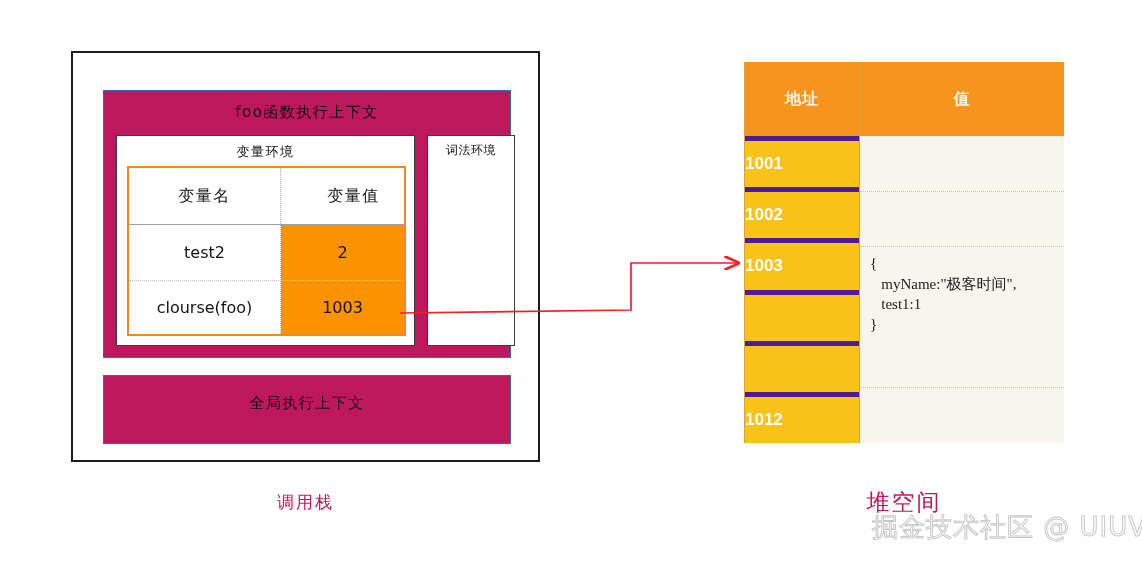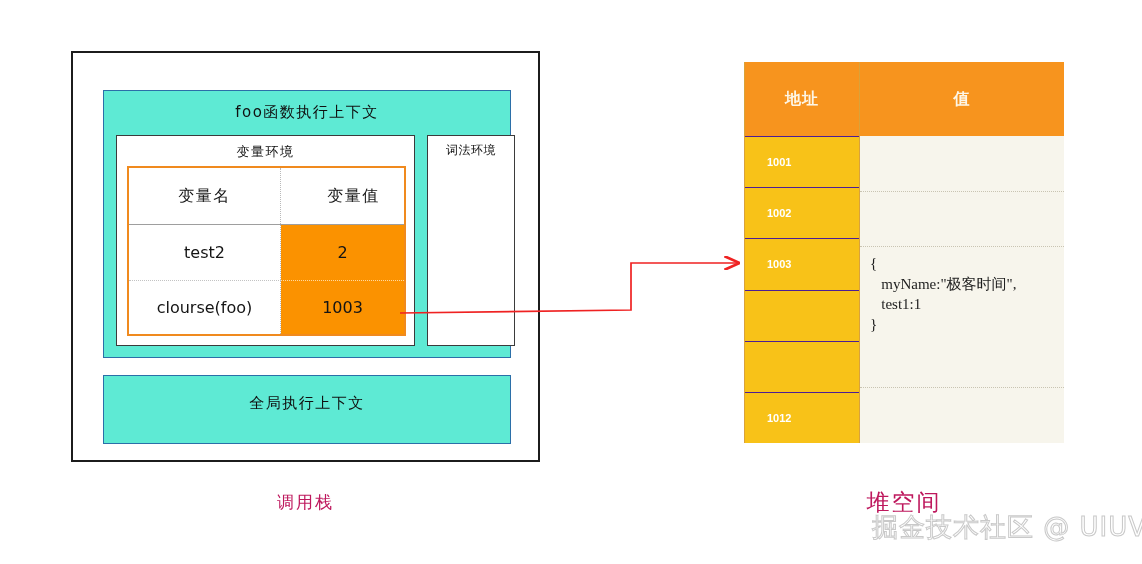--- a/index.html
+++ b/index.html
@@ -22,21 +22,21 @@
     top: 51px;
     width: 469px;
     height: 411px;
     border: 2px solid #1c1c1c;
     box-sizing: border-box;
     background: #ffffff;
   }
 
   .ctx-box {
     position: absolute;
-    background: #5eead4;
+    background: #be185d;
     border: 1px solid #2b6fa8;
     box-sizing: border-box;
   }
   #foo-context-box {
     left: 30px;
     top: 37px;
     width: 408px;
     height: 268px;
   }
   #global-context-box {
@@ -179,25 +179,24 @@
     font-weight: bold;
     letter-spacing: 1px;
     font-family: "DejaVu Sans", sans-serif;
   }
   #address-column .addr-cell {
     flex: 1 1 0;
     background: #f8c218;
     color: #ffffff;
     display: flex;
     align-items: center;
-    padding-left: 22px;
-    box-sizing: border-box;
-    font-size: 11px;
+    box-sizing: border-box;
+    font-size: 17px;
     font-weight: bold;
-    border-top: 1px solid #4c1d95;
+    border-top: 5px solid #4c1d95;
     font-family: "Liberation Sans", sans-serif;
   }
 
   #value-column {
     flex: 1 1 auto;
     display: flex;
     flex-direction: column;
     border-left: 1px solid #d9a23a;
   }
   #value-column .val-header {

